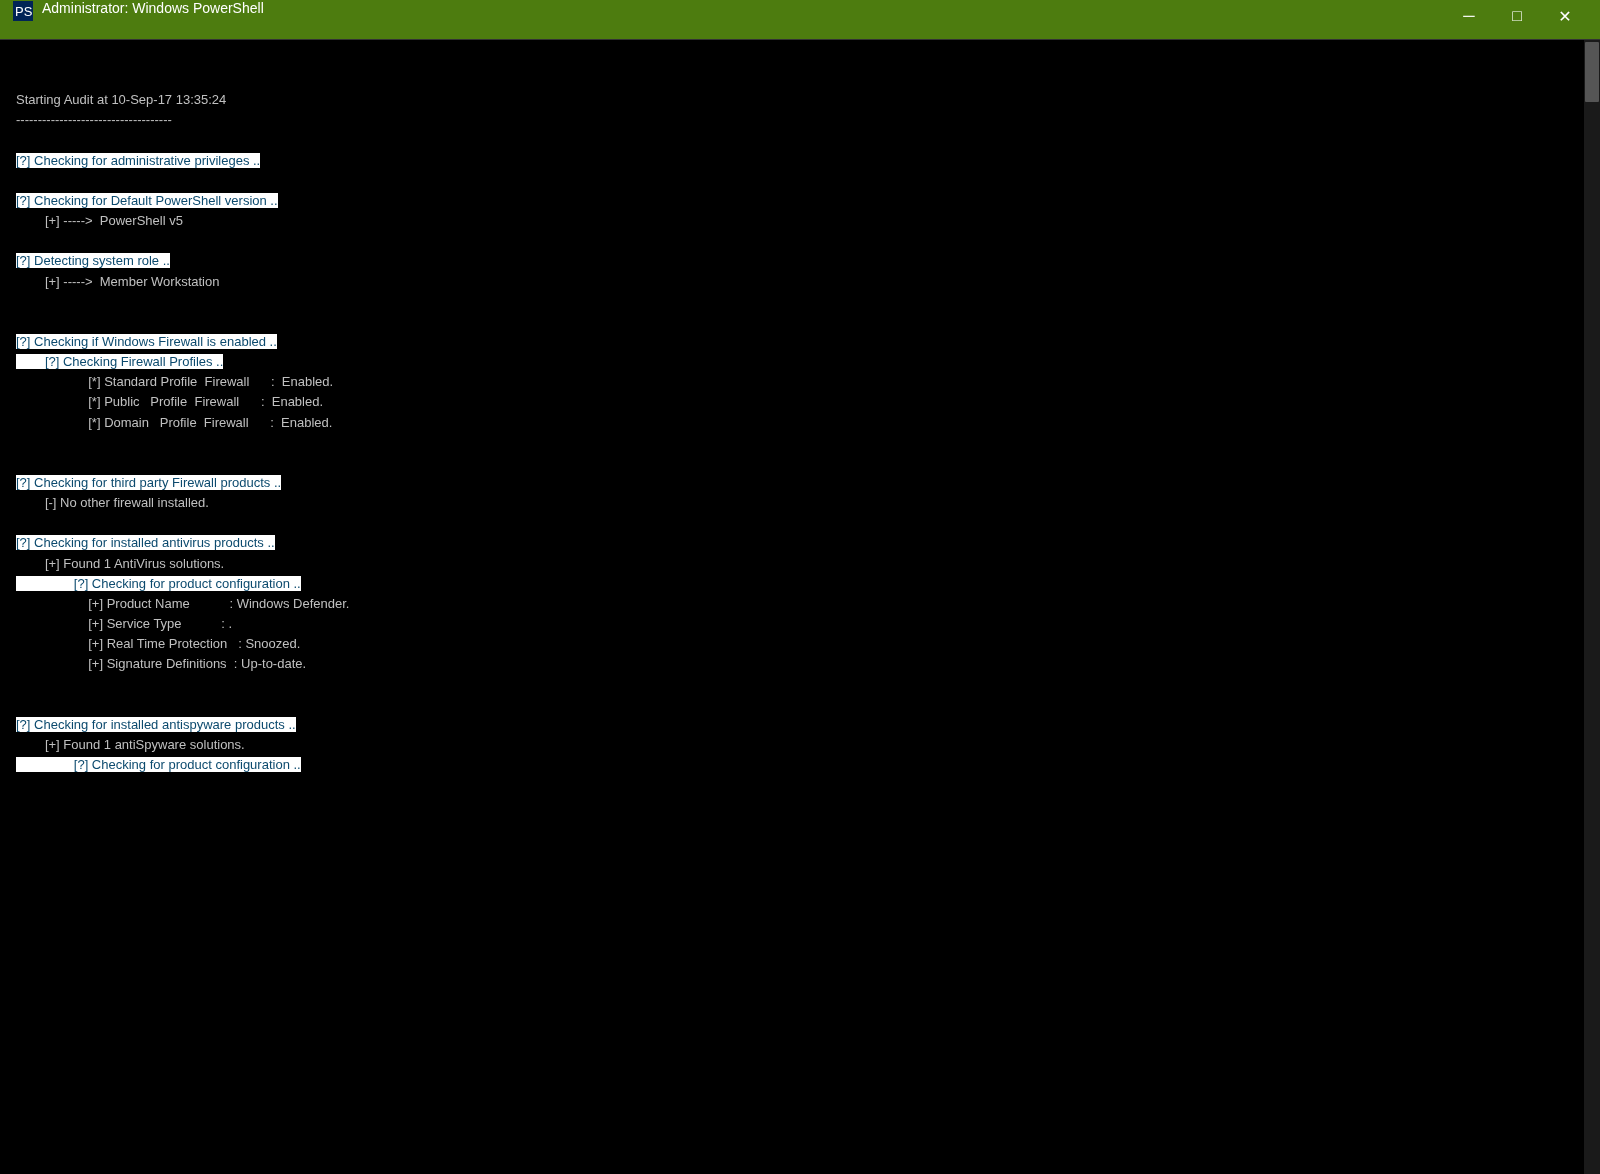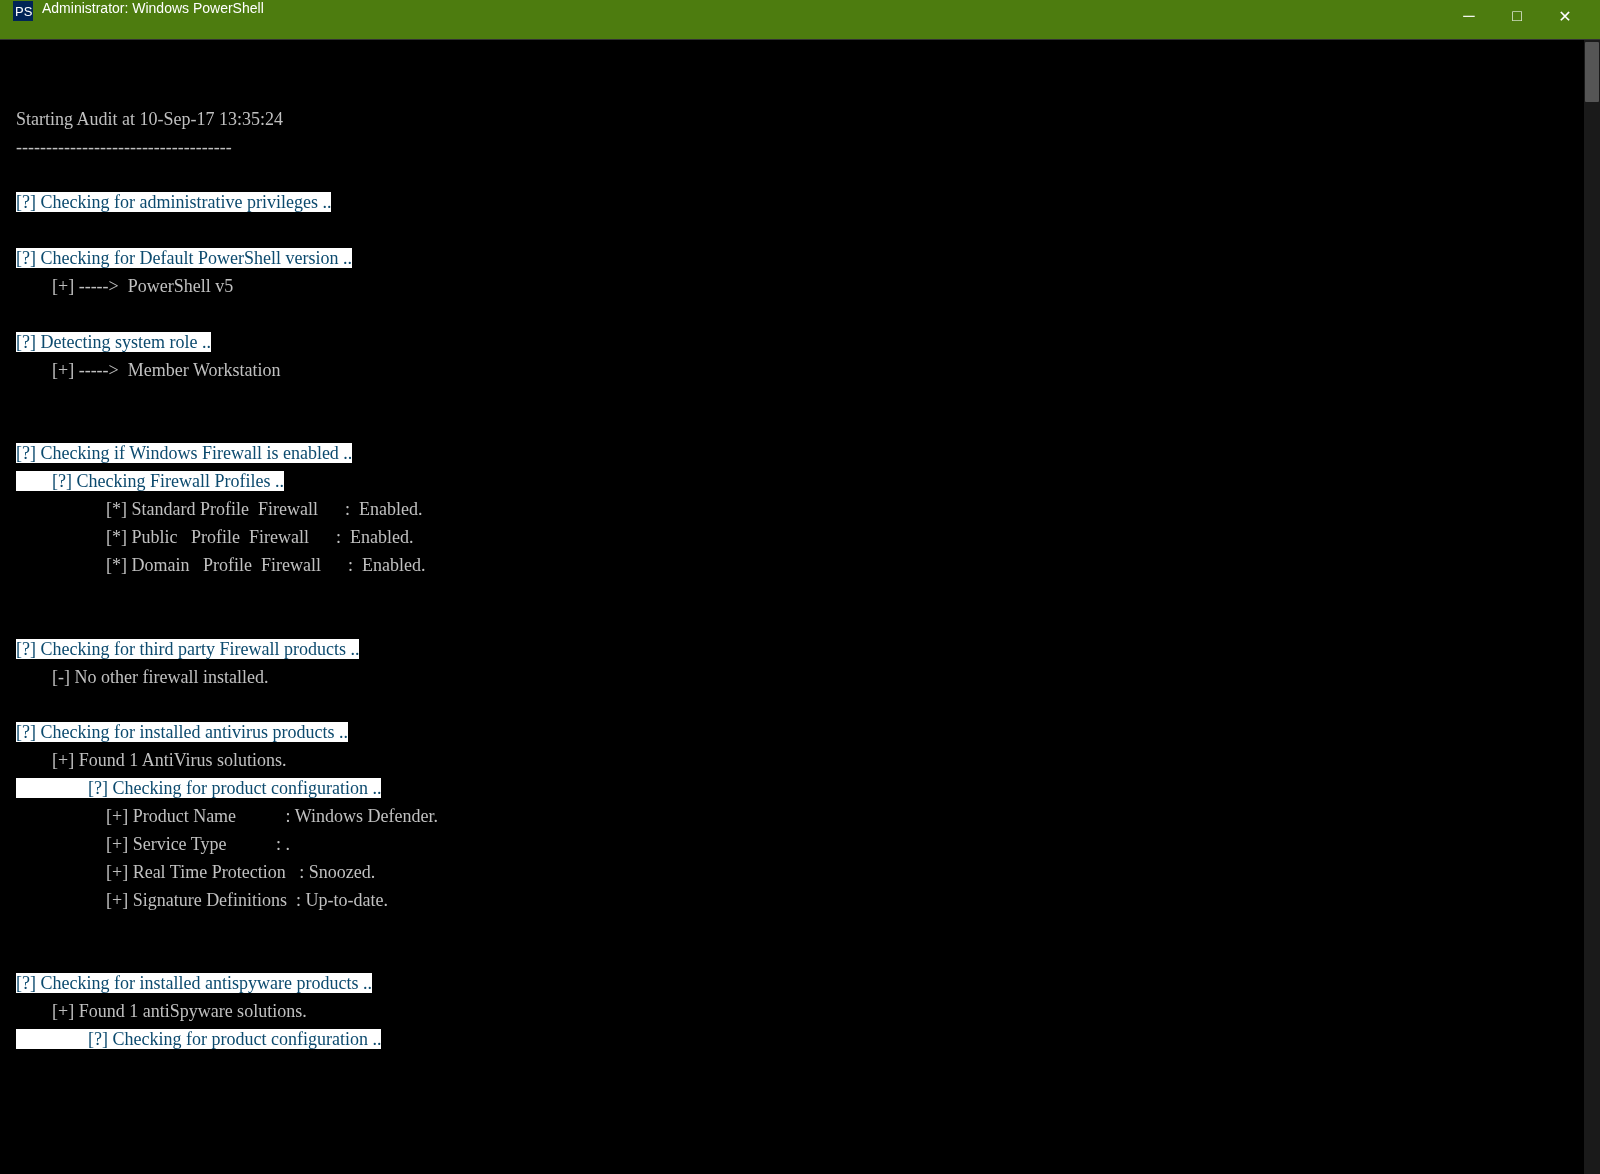--- a/index.html
+++ b/index.html
@@ -92,22 +92,22 @@
 
     .scrollbar-thumb {
       width: 14px;
       height: 60px;
       background: #555;
       margin: 2px auto;
       border-radius: 1px;
     }
 
     .console-text {
-      font-family: Liberation Serif, serif;
-      font-size: 18px;
+      font-family: Liberation Sans, sans-serif;
+      font-size: 13px;
       line-height: 1.55;
       color: #c0c0c0;
       white-space: pre;
     }
 
     .line {
       display: block;
       min-height: 1.55em;
     }
 

